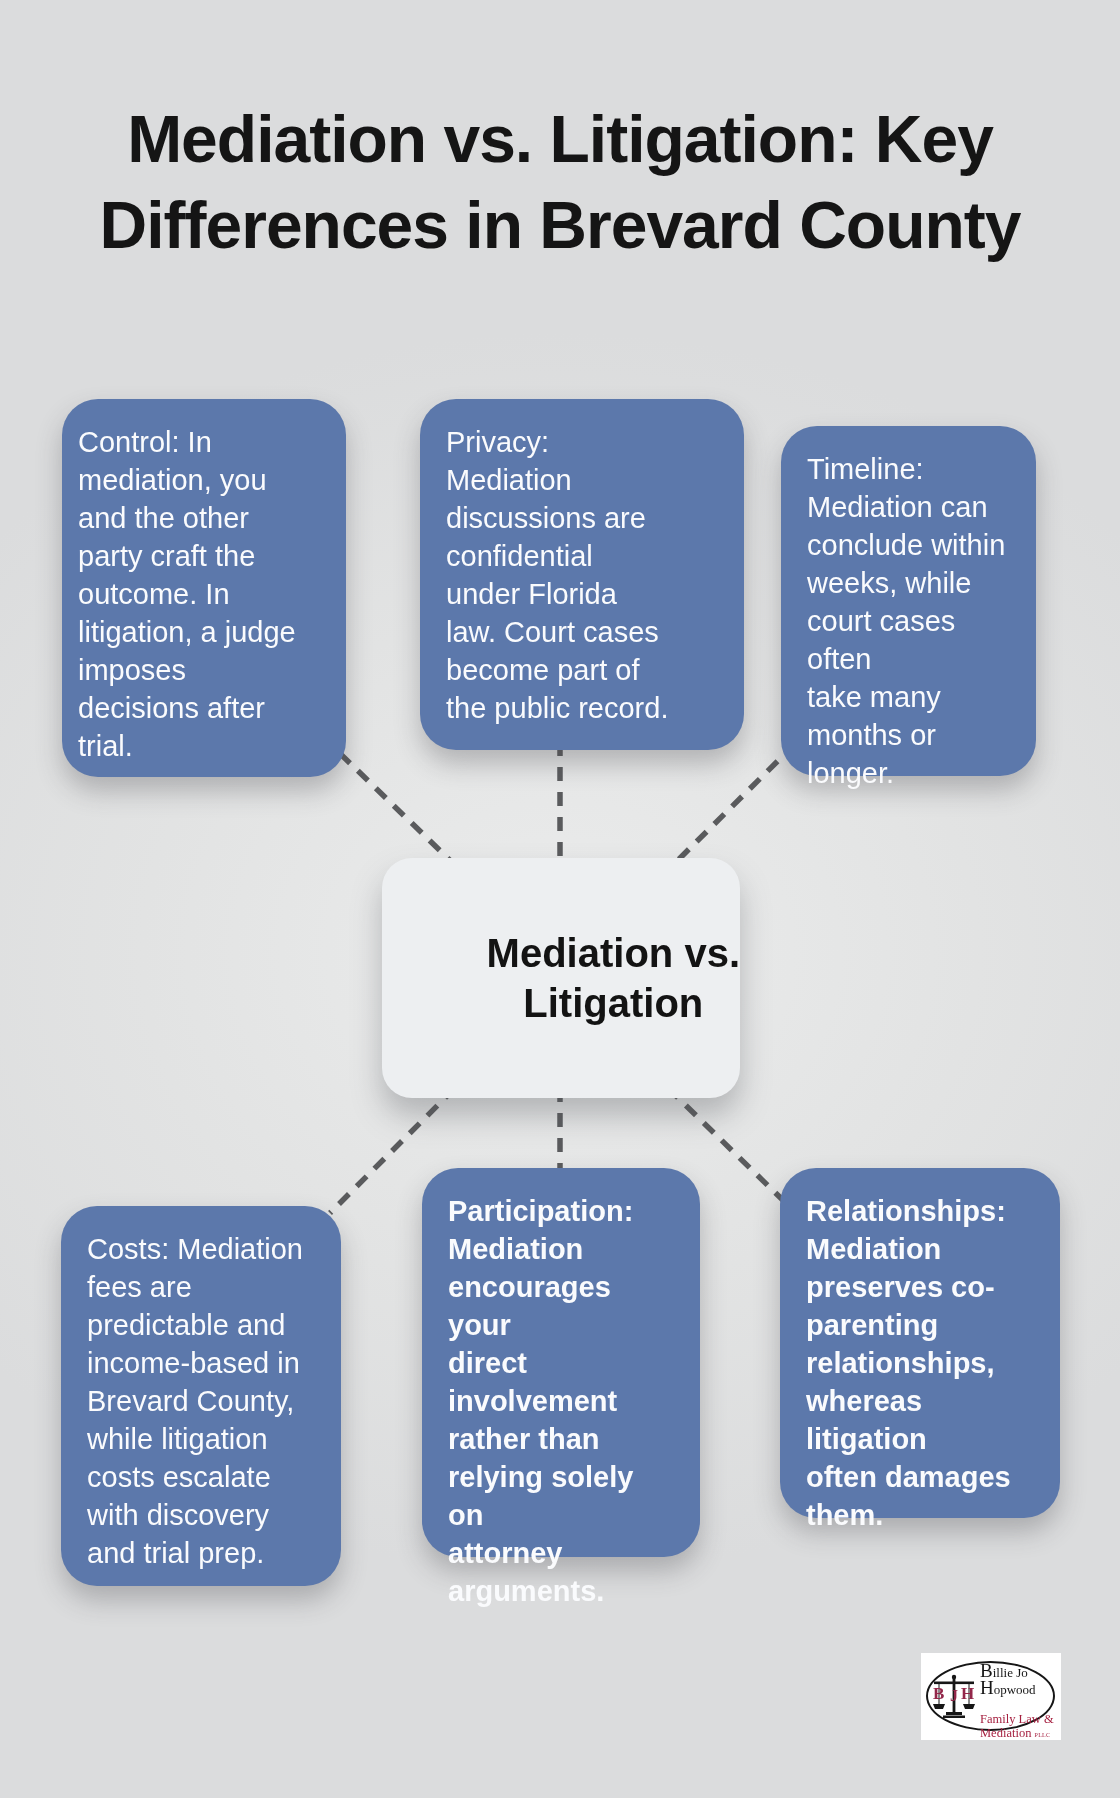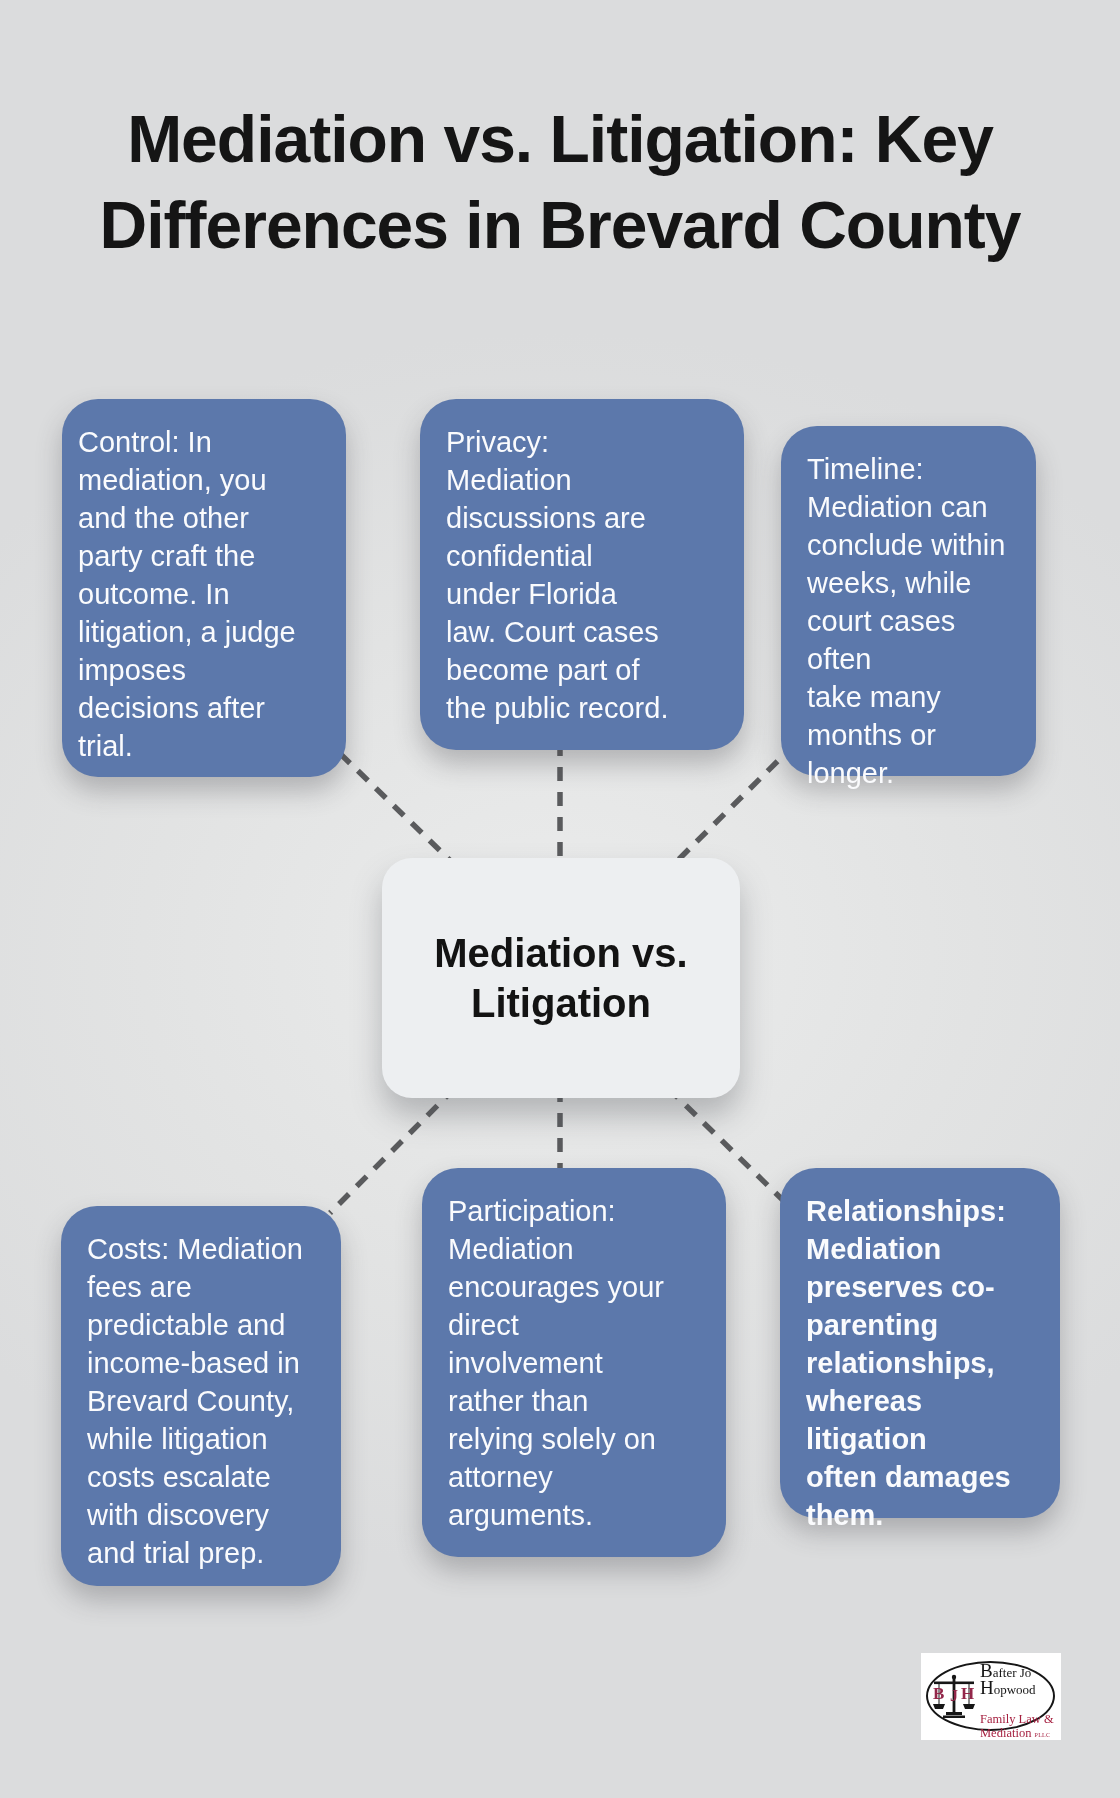--- a/index.html
+++ b/index.html
@@ -26,27 +26,27 @@
     color:#fafbfd;
     font-size:29px;line-height:38px;
     padding:24px 26px;box-sizing:border-box;
     white-space:pre-line;
     box-shadow:0 14px 26px rgba(70,72,78,.32);
   }
   .card-control{left:62px;top:399px;width:284px;height:378px;padding-left:16px;}
   .card-privacy{left:420px;top:399px;width:324px;height:351px;}
   .card-timeline{left:781px;top:400px;width:255px;height:350px;margin-top:26px;}
   .card-costs{left:61px;top:1172px;width:280px;height:380px;margin-top:34px;}
-  .card-participation{left:422px;top:1168px;width:304px;height:389px;}
+  .card-participation{left:422px;top:1168px;width:278px;height:389px;font-weight:bold;}
   .card-relationships{left:780px;top:1168px;width:280px;height:350px;font-weight:bold;}
   .center-node{
     position:absolute;z-index:2;left:382px;top:858px;width:358px;height:240px;
     background:var(--center-bg,#edeff1);
     border-radius:30px;
-    display:flex;align-items:center;justify-content:center;
+    display:flex;align-items:center;justify-content:flex-end;
     box-shadow:0 18px 30px rgba(84,86,92,.35);
   }
   .center-label{
     color:#131313;font-weight:bold;font-size:40px;line-height:50px;
     text-align:center;white-space:pre-line;
   }
   
   .logo{
     position:absolute;z-index:3;left:921px;top:1653px;width:140px;height:87px;
     background:#ffffff;
@@ -170,20 +170,20 @@
         <g stroke="#161616" stroke-width="1">
           <line x1="7" y1="9" x2="7" y2="30"></line>
           <line x1="37" y1="9" x2="37" y2="30"></line>
         </g>
       </svg>
       <span class="mono mono-b">B</span>
       <span class="mono mono-j">J</span>
       <span class="mono mono-h">H</span>
     </div>
     <div class="logo-text">
-      <div class="logo-name"><span class="init">B</span><span>after Jo</span></div>
+      <div class="logo-name"><span class="init">B</span><span>illie Jo</span></div>
       <div class="logo-name"><span class="init">H</span><span>opwood</span></div>
       <div class="logo-red">Family Law &amp;</div>
       <div class="logo-red"><span>Mediation </span><span class="pllc">PLLC</span></div>
     </div>
   </div>
 
 </div>
 
 </body></html>

